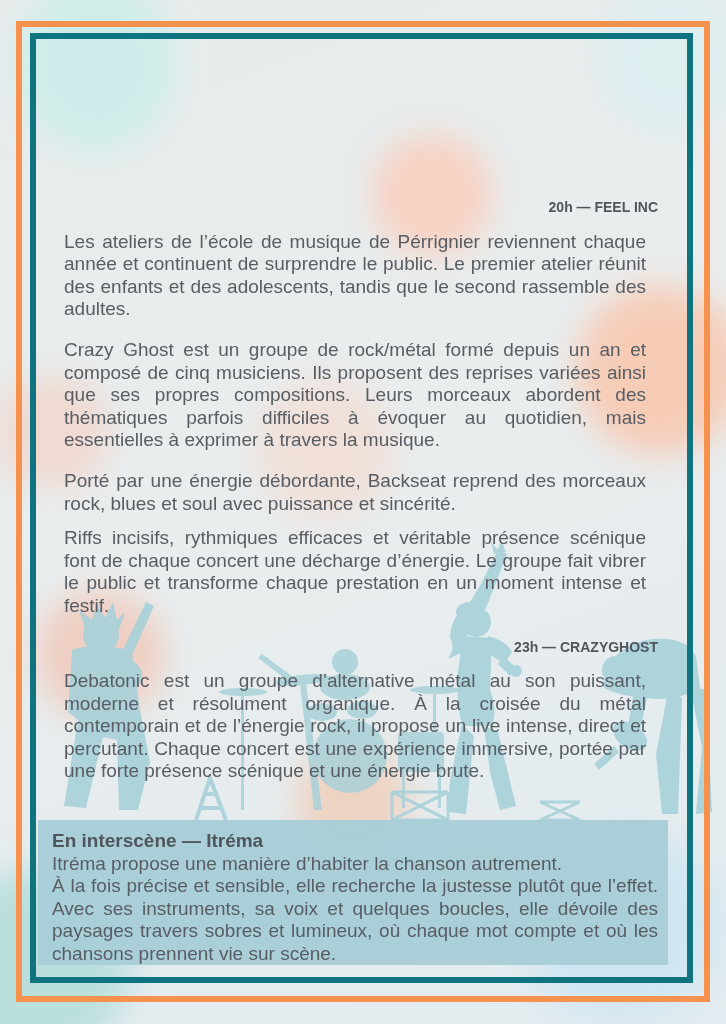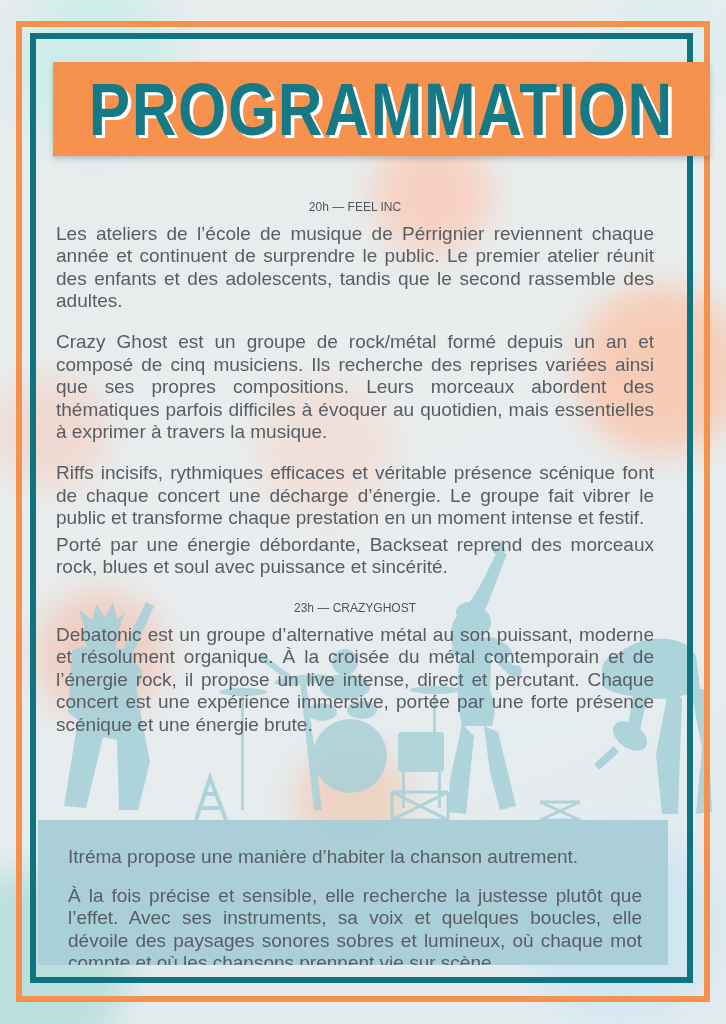--- a/index.html
+++ b/index.html
@@ -47,31 +47,31 @@
     transform: scaleX(.86) scaleY(1.04);
     text-shadow: 4px 3px 0 #ffffff;
   }
 
   .content {
     position: absolute; left: 52px; top: 196px; width: 606px; z-index: 2;
     font-size: 19px; line-height: 22.5px; color: var(--body);
     text-align: justify;
   }
   .section { margin: 0 0 18.5px 0; }
-  .section h3 { margin: 0; font-size: 12px; line-height: 22.5px; font-weight: normal; color: var(--head); text-align: center; }
-  .section p { margin: 4px; }
+  .section h3 { margin: 0; font-size: 14px; line-height: 22.5px; font-weight: bold; color: var(--head); text-align: right; }
+  .section p { margin: 12px; }
 
   .highlight {
     position: absolute; left: 38px; top: 820px; width: 630px; height: 145px;
     background: rgba(168, 206, 215, 0.95); z-index: 2; box-sizing: border-box;
     padding: 10px 10px 0 14px; overflow: hidden;
     font-size: 19px; line-height: 22.5px; color: var(--body); text-align: justify;
   }
   .highlight h3 { margin: 0; font-size: 19px; line-height: 22.5px; font-weight: bold; color: var(--head); text-align: left; }
-  .highlight p { margin: 16px; }
+  .highlight p { margin: 0; }
 </style>
 </head>
 <body>
 
 <div class="page">
 
   <div class="blob b1"></div>
   <div class="blob b2"></div>
   <div class="blob b3"></div>
   <div class="blob b4"></div>
@@ -141,40 +141,38 @@
         <path d="M196 280 L210 238 L226 280 M200 268 L221 268 M203 254 L218 254"></path>
         <path d="M392 252 H448 M392 280 H448 M392 252 L448 280 M448 252 L392 280 M392 252 V280 M448 252 V280" stroke-width="3"></path>
         <path d="M540 262 H580 M540 280 H580 M540 262 L580 280 M580 262 L540 280" stroke-width="3"></path>
       </g>
     </g>
   </svg>
 
   <div class="frame-orange"></div>
   <div class="frame-teal"></div>
 
-  <div class="banner">
-    <div class="title">PROGRAMMATION</div>
-  </div>
 
   <div class="content">
     <div class="section">
       <h3>20h — FEEL INC</h3>
       <p>Les ateliers de l’école de musique de Pérrignier reviennent chaque année et continuent de surprendre le public. Le premier atelier réunit des enfants et des adolescents, tandis que le second rassemble des adultes.</p>
     </div>
     <div class="section">
-      <p>Crazy Ghost est un groupe de rock/métal formé depuis un an et composé de cinq musiciens. Ils recherche des reprises variées ainsi que ses propres compositions. Leurs morceaux abordent des thématiques parfois difficiles à évoquer au quotidien, mais essentielles à exprimer à travers la musique.</p>
+      <p>Crazy Ghost est un groupe de rock/métal formé depuis un an et composé de cinq musiciens. Ils proposent des reprises variées ainsi que ses propres compositions. Leurs morceaux abordent des thématiques parfois difficiles à évoquer au quotidien, mais essentielles à exprimer à travers la musique.</p>
     </div>
     <div class="section">
+      <p>Porté par une énergie débordante, Backseat reprend des morceaux rock, blues et soul avec puissance et sincérité.</p>
       <p>Riffs incisifs, rythmiques efficaces et véritable présence scénique font de chaque concert une décharge d’énergie. Le groupe fait vibrer le public et transforme chaque prestation en un moment intense et festif.</p>
-      <p>Porté par une énergie débordante, Backseat reprend des morceaux rock, blues et soul avec puissance et sincérité.</p>
     </div>
     <div class="section">
       <h3>23h — CRAZYGHOST</h3>
       <p>Debatonic est un groupe d’alternative métal au son puissant, moderne et résolument organique. À la croisée du métal contemporain et de l’énergie rock, il propose un live intense, direct et percutant. Chaque concert est une expérience immersive, portée par une forte présence scénique et une énergie brute.</p>
     </div>
   </div>
 
   <div class="highlight">
+    <h3>En interscène — Itréma</h3>
     <p>Itréma propose une manière d’habiter la chanson autrement.</p>
-    <p>À la fois précise et sensible, elle recherche la justesse plutôt que l’effet. Avec ses instruments, sa voix et quelques boucles, elle dévoile des paysages sonores sobres et lumineux, où chaque mot compte et où les chansons prennent vie sur scène.</p>
+    <p>À la fois précise et sensible, elle recherche la justesse plutôt que l’effet. Avec ses instruments, sa voix et quelques boucles, elle dévoile des paysages travers sobres et lumineux, où chaque mot compte et où les chansons prennent vie sur scène.</p>
   </div>
 
 </div>
 
 </body></html>

